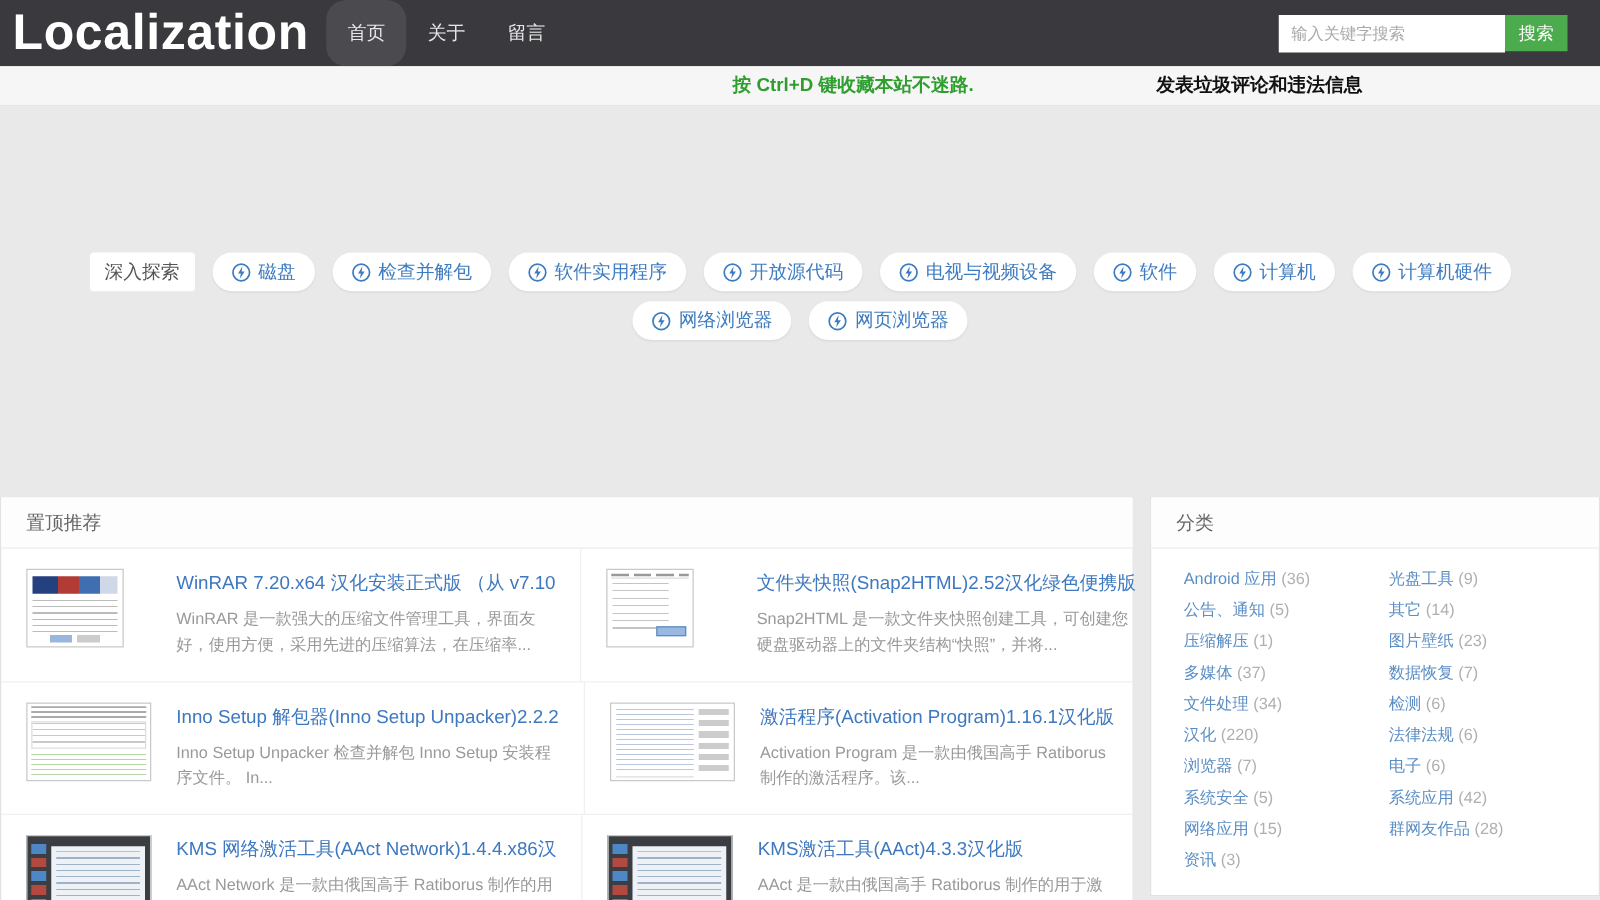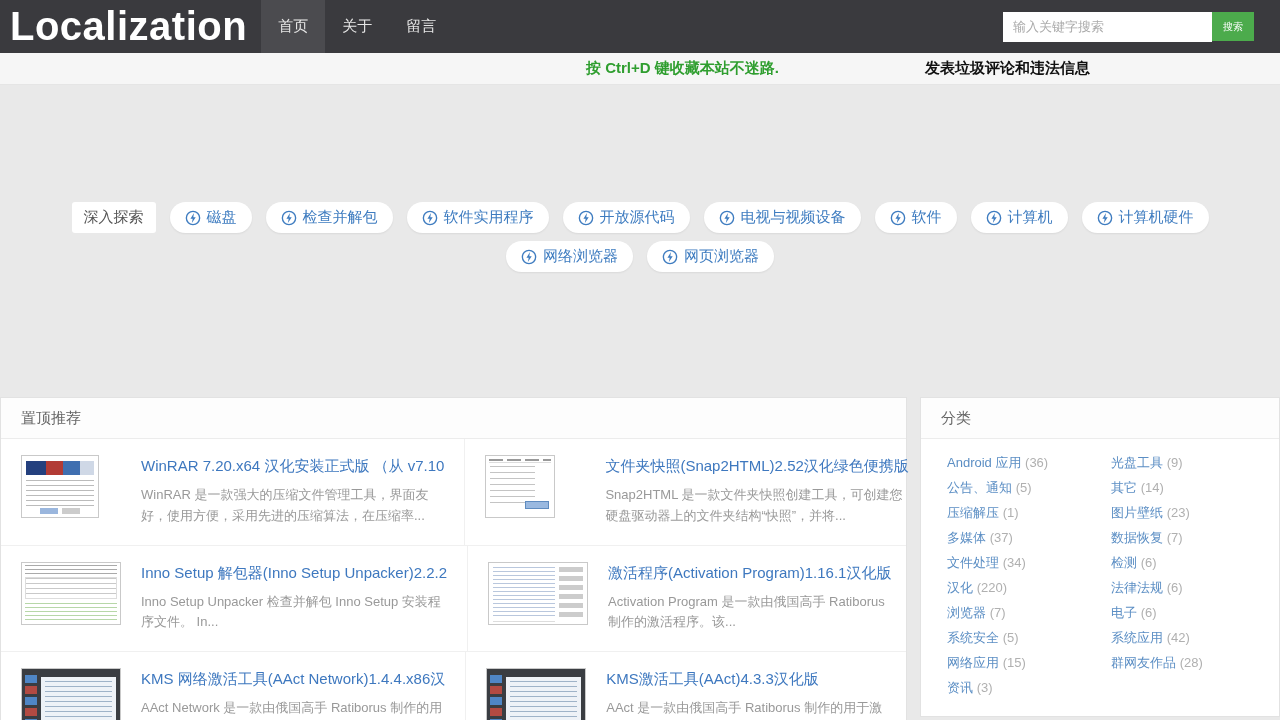--- a/index.html
+++ b/index.html
@@ -4,26 +4,26 @@
 <style>
   * { margin:0; padding:0; box-sizing:border-box; }
   html,body { width:1280px; height:720px; overflow:hidden; background:#e9e9e9;
     font-family:"Liberation Sans","DejaVu Sans",sans-serif; }
 
   
   .site-header { height:53px; background:#3a3a3e; display:flex; align-items:stretch; color:#fff; }
   .logo { font-size:40px; font-weight:bold; color:#fff; padding:4px 14px 0 10px; letter-spacing:0.5px; }
   .nav { display:flex; align-items:stretch; }
   .nav-item { display:flex; align-items:center; padding:0 17px; font-size:15px; color:#e6e6e6; cursor:pointer; }
-  .nav-item.active { background:#4b4b4f; }
+  .nav-item.active { background:#4b4b4f;border-radius:16px; }
   .search-wrap { margin-left:auto; display:flex; align-items:center; padding-right:26px; }
-  .search-input { width:209px; height:30px; border:none; outline:none; background:#fff; padding:0 10px;
+  .search-input { width:181px; height:30px; border:none; outline:none; background:#fff; padding:0 10px;
     font-size:13px; color:#4d7c0f; font-family:inherit; }
   .search-input::placeholder { color:#aaa; }
-  .search-btn { height:29px; padding:0 11px; border:none; background:#4cab4c; color:#fff; font-size:10px;
+  .search-btn { height:29px; padding:0 11px; border:none; background:#4cab4c; color:#fff; font-size:14px;
     cursor:pointer; font-family:inherit; }
 
   
   .notice { position:relative; height:32px; background:#f6f6f6; border-bottom:1px solid #e5e5e5; }
   .notice span { position:absolute; top:6px; font-size:15px; font-weight:bold; white-space:nowrap; }
   .notice .green { left:586px; color:#2f9e2f; }
   .notice .black { left:925px; color:#111; }
 
   
   .hero { height:310px; background:#e9e9e9; }

